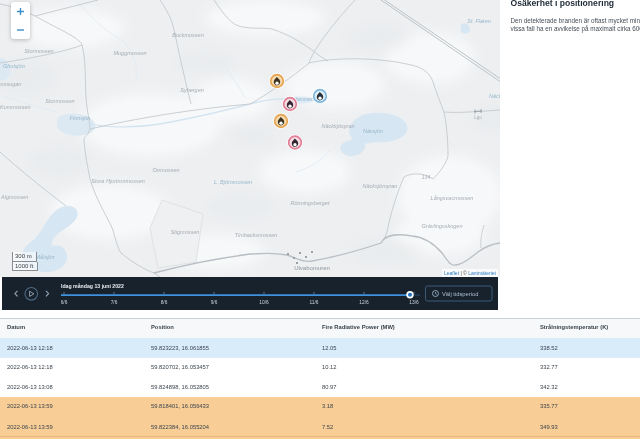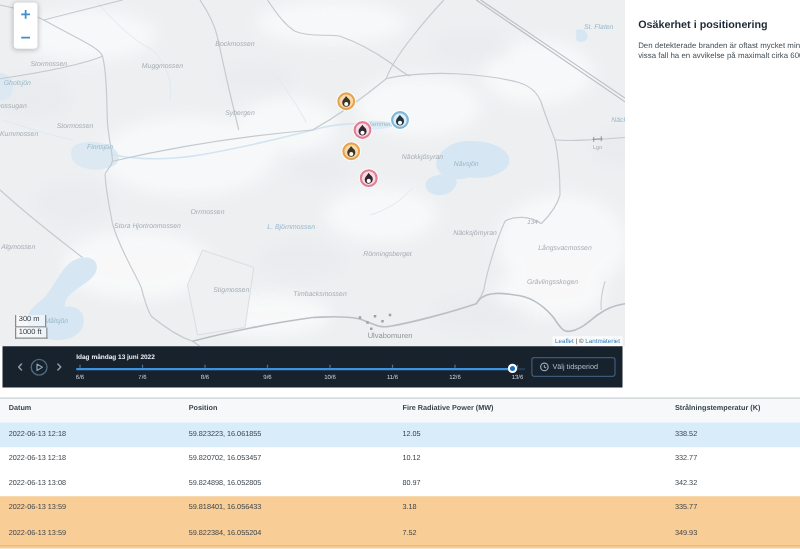--- a/index.html
+++ b/index.html
@@ -8,21 +8,21 @@
 #map { position:absolute; left:0; top:0; width:500px; height:277px; background:#edeff1; overflow:hidden; }
 #zoomctl { position:absolute; left:11px; top:2px; width:19px; height:37px; background:#fff;
   border-radius:3px; box-shadow:0 1px 4px rgba(0,0,0,.25); z-index:5; }
 #zoomctl .zin { position:absolute; left:0; top:0; width:19px; height:18.5px; border-bottom:0px solid #e8e8e8; }
 .scale { position:absolute; left:12px; top:252px; z-index:5; font-size:6px; color:#3a3f44; line-height:8.5px; }
 .scale .ln { background:rgba(255,255,255,.55); border:1px solid #888c90; border-top:none; padding:0 2px; white-space:nowrap; }
 .attr { position:absolute; right:2px; bottom:0px; z-index:5; font-size:5px; color:#444;
   background:rgba(255,255,255,.75); padding:1px 2px; }
 .attr a { color:#2a7cc0; text-decoration:none; }
 #timeline { position:absolute; left:2px; top:277px; width:496px; height:33px; background:#18222d; z-index:6; }
-#rpanel { position:absolute; left:510px; top:16px; width:130px; height:120px; }
+#rpanel { position:absolute; left:510px; top:0; width:130px; height:120px; }
 #rp-h { position:absolute; left:0.5px; top:-2.5px; font-size:8.6px; font-weight:bold; color:#1d2936; white-space:nowrap; }
 #rp-p { position:absolute; left:0.5px; top:17.3px; font-size:6.3px; line-height:7.5px; color:#454f57; white-space:nowrap; }
 #table { position:absolute; left:0; top:318px; width:640px; font-size:5.8px; }
 .thead { position:absolute; left:0; top:0; width:640px; height:20px; background:#f6f8f9;
   border-top:1px solid #ccd1d5; border-bottom:0px solid #e3e6e9; }
 .thead div, .trow div { position:absolute; top:49%; transform:translateY(-50%); color:#3b454e; white-space:nowrap; }
 .thead div { font-weight:bold; color:#3a444d; top:44%; }
 .trow { position:absolute; left:0; width:640px; height:19.5px; }
 .c1 { left:7px; } .c2 { left:151px; } .c3 { left:322px; } .c4 { left:540px; }
 </style>

